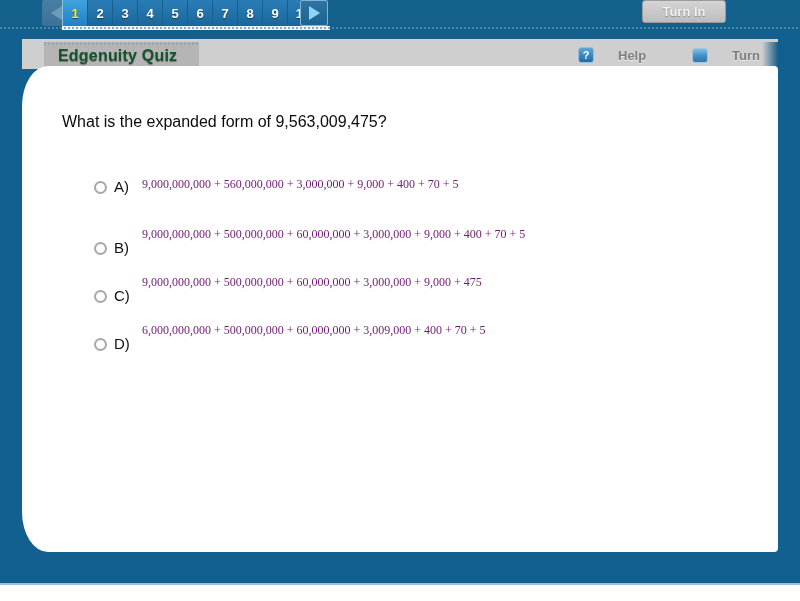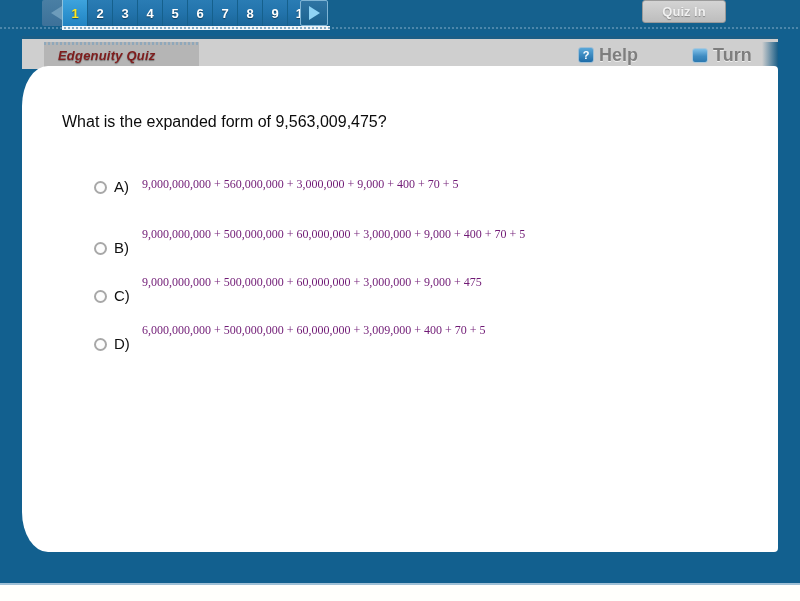--- a/index.html
+++ b/index.html
@@ -184,49 +184,49 @@
     top: 3px;
     width: 155px;
     height: 27px;
     background: #b5b5b5;
     display: flex;
     align-items: center;
     padding-left: 14px;
     box-sizing: border-box;
   }
   .quiz-title-tab span {
-    color: #7f1d1d;
-    font-size: 13px;
+    color: #14532d;
+    font-size: 16px;
     font-weight: bold;
     text-shadow: 0 1px 1px rgba(110,110,110,.9);
     letter-spacing: .2px;
-    font-style: italic;
   }
   .hdr-dots {
     position: absolute;
     left: 22px;
     top: 3px;
     width: 155px;
     height: 3px;
     background: repeating-linear-gradient(to right, #8fa8bb 0 2px, transparent 2px 4px);
   }
 
   .hdr-btn {
     position: absolute;
     top: 7px;
     height: 18px;
     display: flex;
     align-items: center;
     gap: 5px;
   }
   .hdr-btn .lbl {
     color: #7e7e7e;
-    font-size: 18px;
+    font-size: 13px;
     font-weight: bold;
     text-shadow: 0 1px 0 #efefef;
+    margin-left: 19px;
   }
   .btn-help { left: 556px; }
   .btn-exit { left: 670px; }
 
   .ico-help {
     width: 16px; height: 16px;
     border-radius: 3px;
     background: linear-gradient(to bottom, #5aa7d8, #1d6ca8);
     border: 1px solid #9fbed4;
     box-sizing: border-box;
@@ -359,21 +359,21 @@
 
     <div class="nav-underline"></div>
 
     <div class="nav-arrow nav-arrow-right">
       <div class="tri tri-right"></div>
     </div>
 
     <div class="nav-dots"></div>
   </div>
 
-  <div class="turnin">Quiz In</div>
+  <div class="turnin">Turn In</div>
 
   <div class="quiz-window">
 
     <div class="quiz-body-edge"></div>
 
     <div class="quiz-header">
       <div class="quiz-title-tab">
         <span>Edgenuity Quiz</span>
       </div>
       <div class="hdr-dots"></div>

